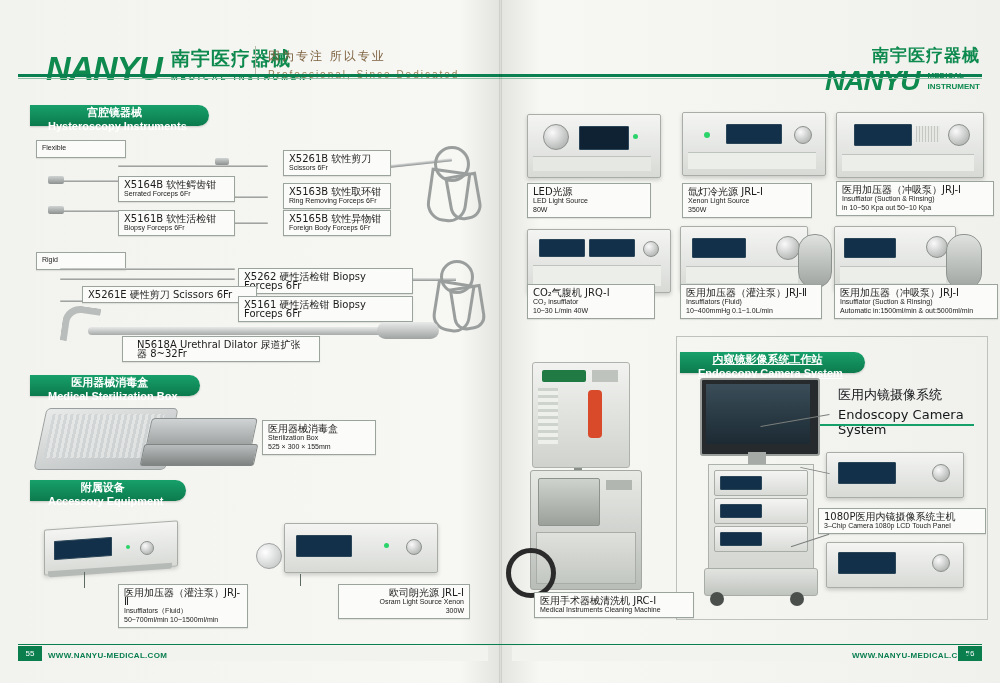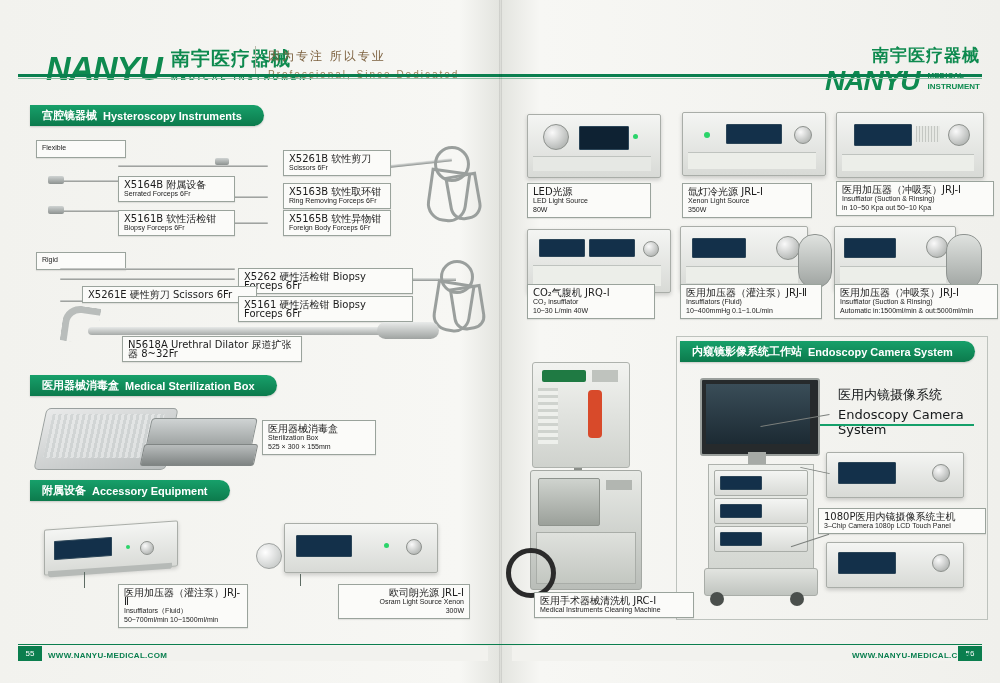--- a/index.html
+++ b/index.html
@@ -25,21 +25,21 @@
   .slogan .cn{font-family:"DejaVu Sans",sans-serif;font-size:12px;letter-spacing:2px;color:#7d6240;}
   .slogan .en{font-size:10px;letter-spacing:2px;color:#9a7f58;margin-top:4px;}
   .divider-v{position:absolute;left:255px;top:28px;width:1px;height:30px;background:#b9b9a9;}
 
   .logo-right{position:absolute;right:20px;top:26px;text-align:right;}
   .logo-right .cn-big{font-size:17px;}
   .logo-right .row{display:flex;align-items:flex-end;justify-content:flex-end;gap:8px;}
   .mi-right{font-size:8px;color:#0e8a4f;font-weight:bold;line-height:11px;text-align:left;}
 
   
-  .pill{position:absolute;height:21px;border-radius:0 11px 11px 0;background:linear-gradient(180deg,#17a06a,#0c7a4c);display:flex;align-items:center;padding:0 22px 0 12px;color:#fff;white-space:nowrap;box-shadow:0 1px 2px rgba(0,0,0,.18);}
+  .pill{position:absolute;height:21px;border-radius:0 11px 11px 0;background:linear-gradient(180deg,#17a06a,#0c7a4c);display:flex;align-items:center;padding:0 22px 0 12px;color:#fff;white-space:nowrap;box-shadow:0 1px 2px rgba(0,0,0,.18);flex-direction:column;}
   .pill .cn{font-family:"DejaVu Sans",sans-serif;font-size:11px;font-weight:bold;}
   .pill .en{font-size:11px;font-weight:bold;margin-left:6px;}
 
   
   .lbl{position:absolute;background:#fbfbf9;border:1px solid #9aa39c;font-size:7px;color:#1b1b1b;line-height:9px;padding:3px 5px;box-shadow:0 1px 1px rgba(0,0,0,.08);}
   .lbl .cn{font-family:"DejaVu Sans",sans-serif;font-size:10px;display:block;}
   .lbl .en{display:block;font-size:7px;}
 
   .leader{position:absolute;background:#5d6b63;}
   .shadow{box-shadow:0 2px 4px rgba(0,0,0,.18);}
@@ -136,21 +136,21 @@
   <div class="lbl" style="left:283px;top:183px;width:96px;">
     <span class="cn">X5163B 软性取环钳</span>
     <span class="en">Ring Removing Forceps 6Fr</span>
   </div>
   <div class="lbl" style="left:283px;top:210px;width:96px;">
     <span class="cn">X5165B 软性异物钳</span>
     <span class="en">Foreign Body Forceps 6Fr</span>
   </div>
 
   <div class="lbl" style="left:118px;top:176px;width:105px;">
-    <span class="cn">X5164B 附属设备</span>
+    <span class="cn">X5164B 软性鳄齿钳</span>
     <span class="en">Serrated Forceps 6Fr</span>
   </div>
   <div class="lbl" style="left:118px;top:210px;width:105px;">
     <span class="cn">X5161B 软性活检钳</span>
     <span class="en">Biopsy Forceps 6Fr</span>
   </div>
 
   <div class="lbl" style="left:36px;top:252px;width:78px;height:12px;padding:2px 5px;">
     <span class="en">Rigid</span>
   </div>
@@ -175,21 +175,21 @@
   <div class="lbl" style="left:238px;top:296px;width:163px;padding:3px 5px;">
     <span class="cn">X5161 硬性活检钳 Biopsy Forceps 6Fr</span>
   </div>
 
   <div style="position:absolute;left:52px;top:300px;width:390px;height:48px;">
     <div style="position:absolute;left:10px;top:6px;width:30px;height:30px;border-top:7px solid #b9bdbb;border-left:7px solid #b9bdbb;border-radius:18px 0 0 0;transform:rotate(8deg);"></div>
     <div style="position:absolute;left:36px;top:27px;width:300px;height:8px;background:linear-gradient(180deg,#e7e9e8,#a6aaa8);border-radius:4px;"></div>
     <div style="position:absolute;left:325px;top:22px;width:62px;height:17px;background:linear-gradient(180deg,#e9ebea,#9fa3a1);border-radius:9px;"></div>
   </div>
 
-  <div class="lbl" style="left:122px;top:336px;width:168px;padding:3px 5px;">
+  <div class="lbl" style="left:122px;top:336px;width:168px;padding:3px 14px;">
     <span class="cn">N5618A Urethral Dilator 尿道扩张器 8~32Fr</span>
   </div>
 
   <div class="pill" style="left:30px;top:375px;">
     <span class="cn">医用器械消毒盒</span>
     <span class="en">Medical Sterilization Box</span>
   </div>
 
   <div style="position:absolute;left:40px;top:408px;width:130px;height:60px;background:linear-gradient(160deg,#e9eaea,#b9bdbd);border:1px solid #9aa09f;border-radius:5px;transform:skewX(-12deg);"></div>
   <div style="position:absolute;left:48px;top:414px;width:112px;height:44px;background:repeating-linear-gradient(90deg,#cfd3d3 0 3px,#e6e8e8 3px 6px);transform:skewX(-12deg);opacity:.8;"></div>
@@ -307,21 +307,21 @@
     <div class="knob" style="left:92px;top:14px;width:20px;height:20px;"></div>
     <div style="position:absolute;left:112px;top:12px;width:34px;height:54px;border-radius:17px;background:linear-gradient(180deg,#dfe2df,#9fa4a1);border:1px solid #8f9491;"></div>
     <div style="position:absolute;left:6px;top:44px;width:106px;height:16px;background:#eceee9;border-top:1px solid #bfc3bf;"></div>
   </div>
   <div class="lbl" style="left:834px;top:284px;width:152px;">
     <span class="cn">医用加压器（冲吸泵）JRJ-Ⅰ</span>
     <span class="en">Insufflator (Suction &amp; Rinsing)</span>
     <span class="en">Automatic in:1500ml/min &amp; out:5000ml/min</span>
   </div>
 
-  <div class="pill" style="left:680px;top:341px;">
+  <div class="pill" style="left:680px;top:352px;text-decoration:underline;">
     <span class="cn">内窥镜影像系统工作站</span>
     <span class="en">Endoscopy Camera System</span>
   </div>
   <div style="position:absolute;left:676px;top:336px;width:310px;height:282px;border:1px solid #bdc2bd;"></div>
 
   <div class="bigtitle" style="left:818px;top:386px;margin-left:20px;">
     <div style="font-size:13px;color:#15181a;">医用内镜摄像系统</div>
     <div style="font-size:13px;color:#15181a;margin-top:3px;">Endoscopy Camera System</div>
   </div>
   <div style="position:absolute;left:818px;top:424px;width:156px;height:2px;background:#15a06a;"></div>

